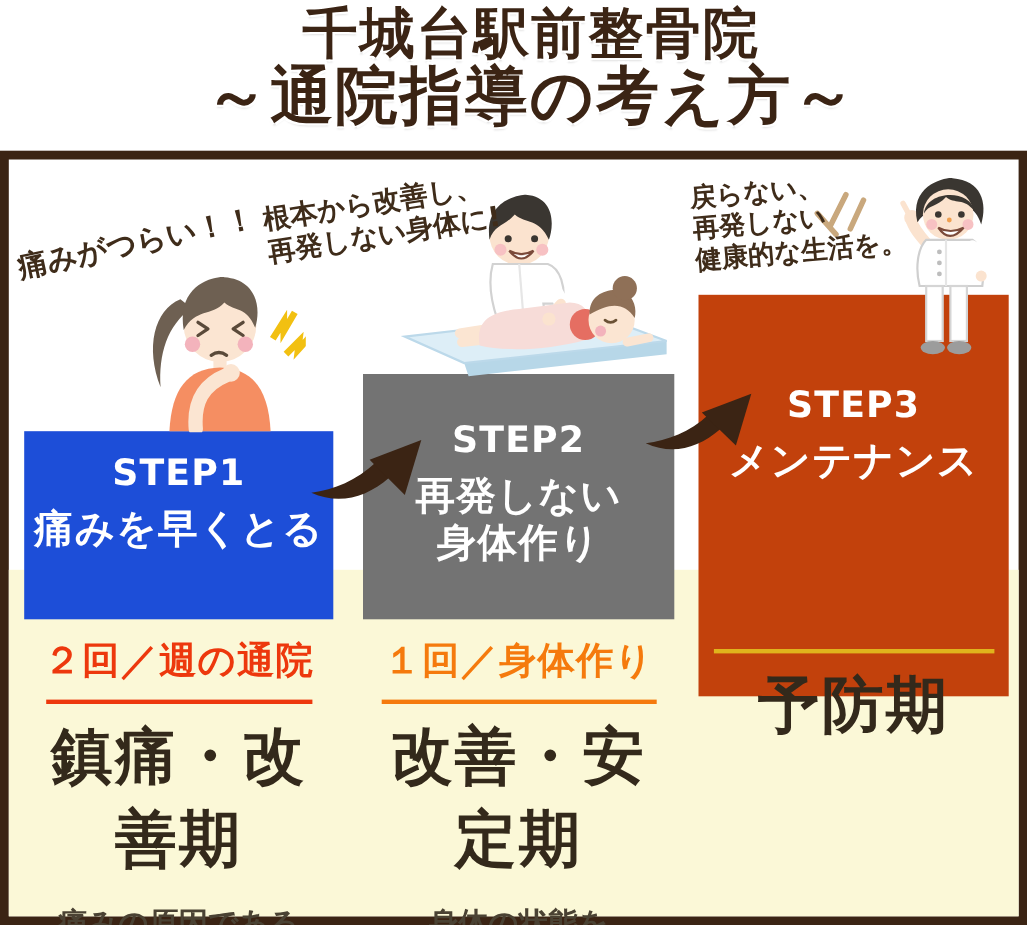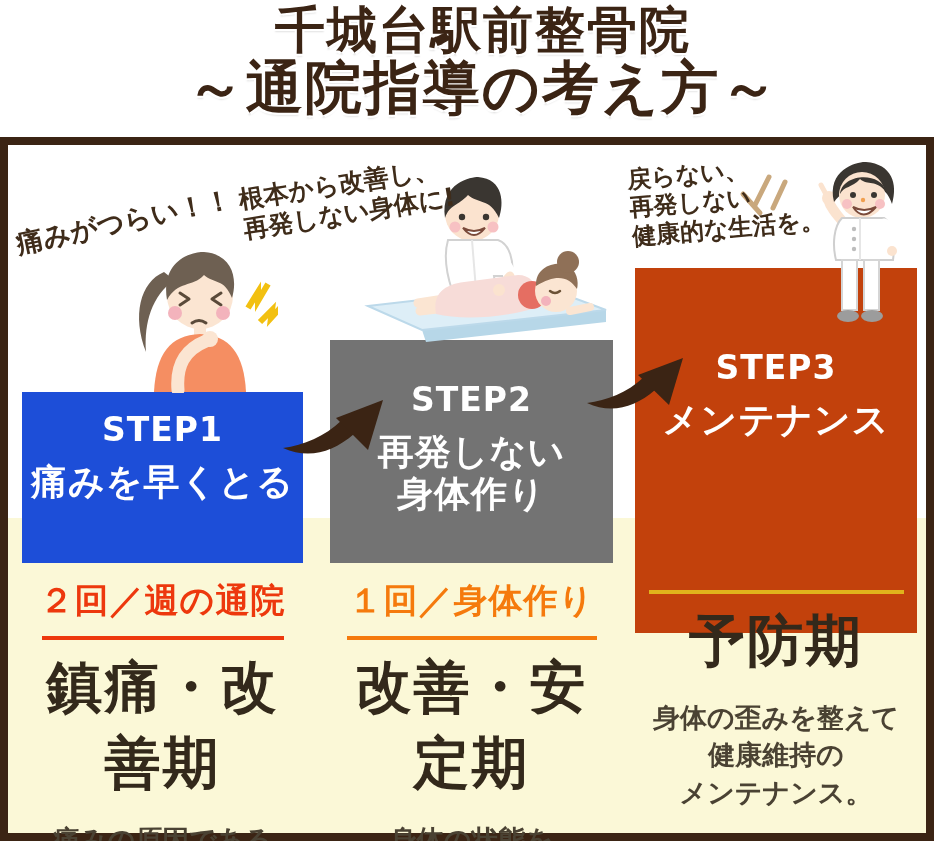--- a/index.html
+++ b/index.html
@@ -194,19 +194,16 @@
     <div class="col col2">
       <div class="freq">１回／身体作り</div>
       <div class="rule"></div>
       <div class="phase">改善・安定期</div>
       <div class="desc">身体の状態を
 身体の歪みを整えて。</div>
     </div>
     <div class="col col3">
       <div class="rule"></div>
       <div class="phase">予防期</div>
-      <div class="desc">身体の歪みを整えて
-健康維持の
-メンテナンス。</div>
     </div>
 
   </div>
 </div>
 
 </body></html>

